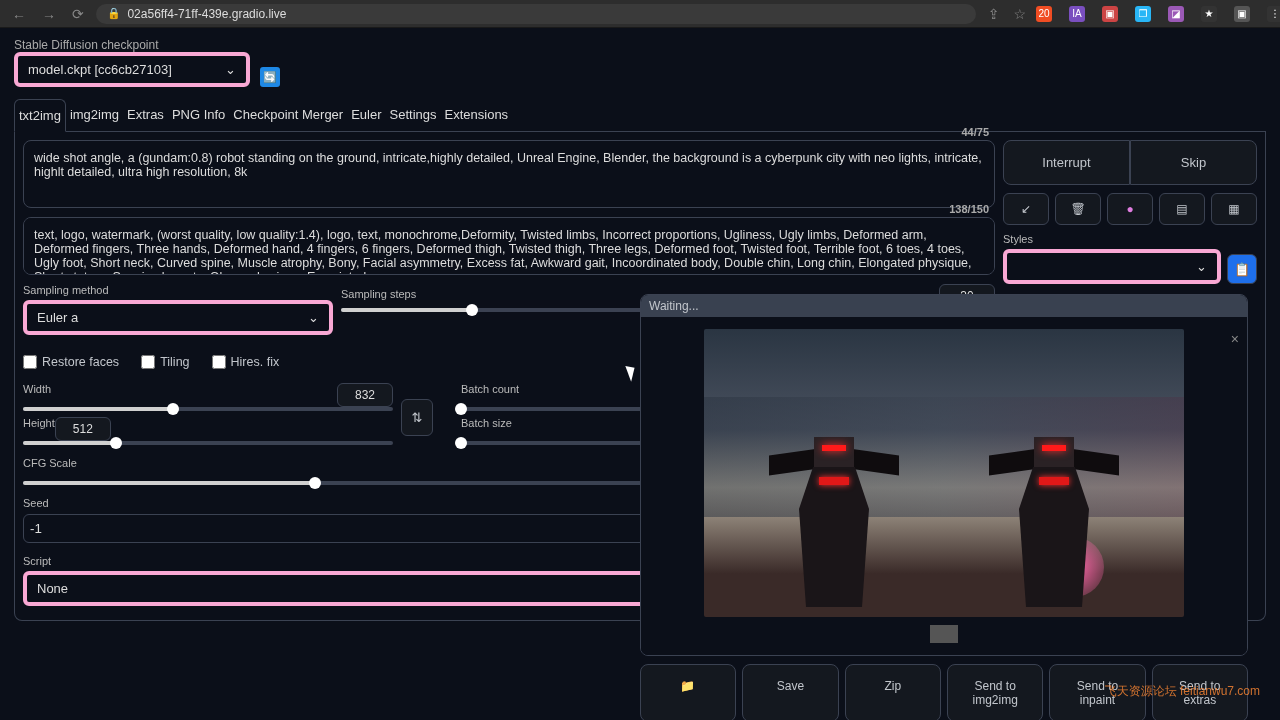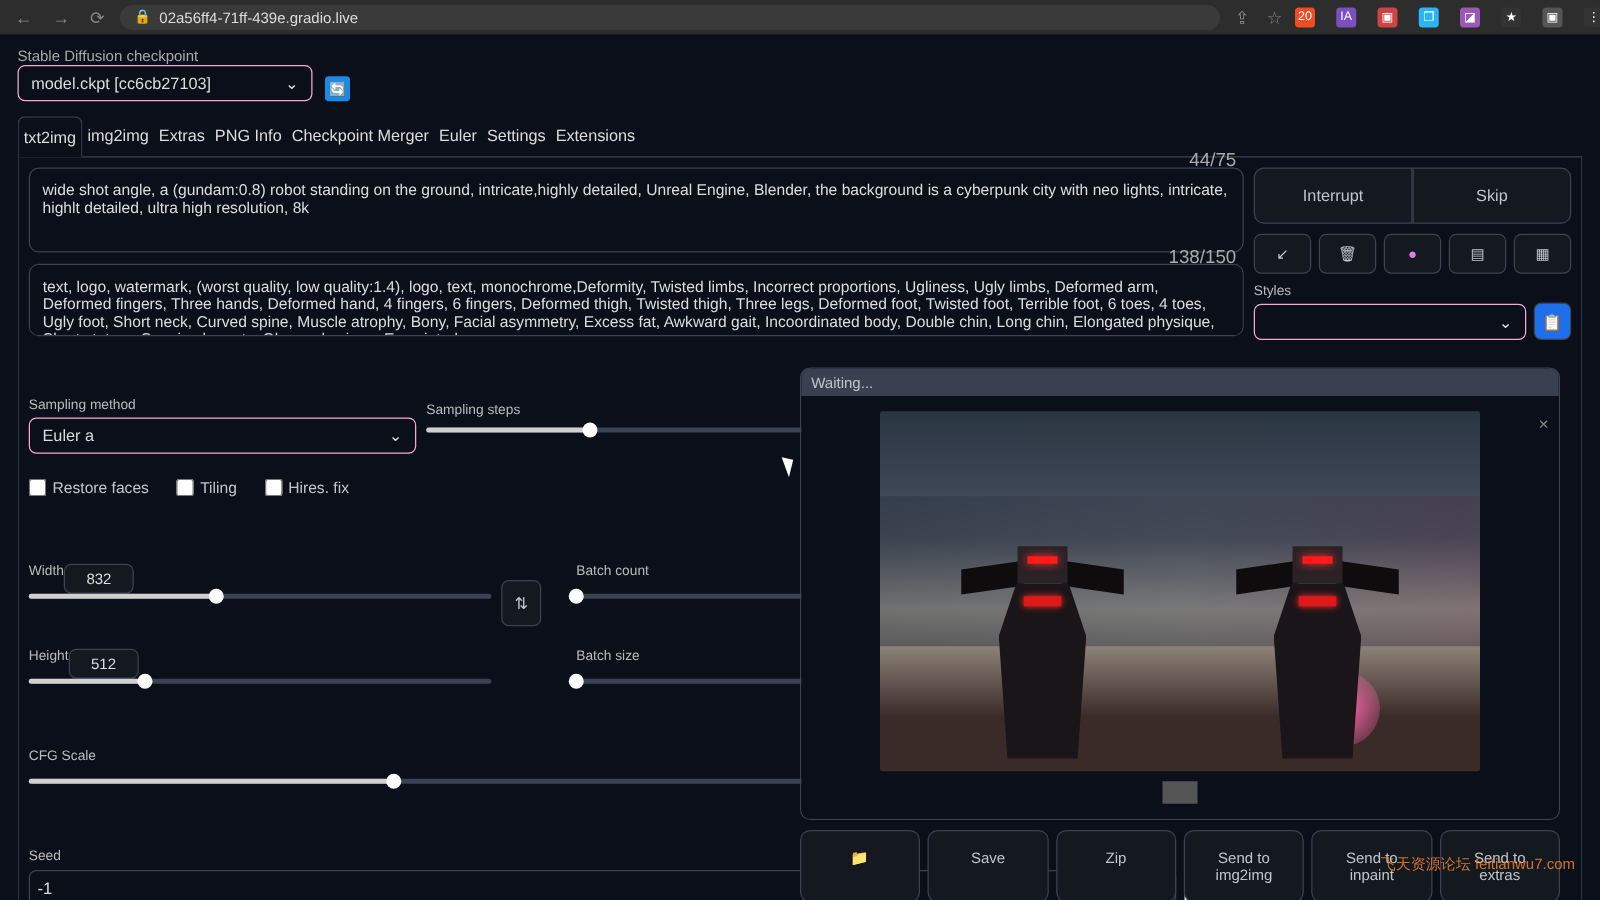--- a/index.html
+++ b/index.html
@@ -6,47 +6,47 @@
 body{background:#0b0f19;color:#c2c6cc;font-size:13px;width:1280px;height:720px;overflow:hidden;}
 .browser-top{background:#2d2d2d;height:28px;display:flex;align-items:center;padding:0 8px;gap:8px;border-bottom:1px solid #1a1a1a;}
 .nav-btn{color:#888;font-size:14px;cursor:pointer;padding:2px 4px;}
 .addr{flex:0 0 auto;background:#3a3a3a;border-radius:14px;padding:3px 12px;width:880px;display:flex;align-items:center;gap:6px;color:#ddd;font-size:12px;}
 .lock{color:#aaa;font-size:11px;}
 .ext-icons{margin-left:auto;display:flex;gap:6px;align-items:center;}
 .ext-icon{width:16px;height:16px;border-radius:3px;display:flex;align-items:center;justify-content:center;font-size:10px;}
 .app{padding:10px 14px;}
 .ckpt-row{display:flex;align-items:flex-end;gap:10px;margin-bottom:12px;}
 .ckpt-label{font-size:12px;color:#aaa;}
-.dd{background:#0b0f19;border:1px solid #f9a8d4;border-radius:6px;padding:6px 10px;display:flex;align-items:center;justify-content:space-between;color:#ddd;}
+.dd{background:#0b0f19;border:4px solid #f9a8d4;border-radius:6px;padding:6px 10px;display:flex;align-items:center;justify-content:space-between;color:#ddd;}
 .dd.ckpt{width:236px;}
 .refresh{width:20px;height:20px;background:#1e88e5;border-radius:3px;display:flex;align-items:center;justify-content:center;font-size:11px;color:#fff;}
 .tabs{display:flex;border-bottom:1px solid #3b4252;}
 .tab{padding:8px 4px;color:#ddd;cursor:pointer;}
 .tab.active{background:#0b0f19;border:1px solid #3b4252;border-bottom:1px solid #0b0f19;border-radius:6px 6px 0 0;margin-bottom:-1px;}
 .panel{border:1px solid #3b4252;border-top:none;border-radius:0 0 8px 8px;padding:8px;display:flex;gap:8px;}
 .left{flex:0 0 972px;display:flex;flex-direction:column;gap:6px;}
 .right{flex:1;display:flex;flex-direction:column;gap:8px;}
 .prompt-wrap{position:relative;}
 .prompt{width:100%;background:#0b0f19;border:1px solid #3b4252;border-radius:8px;padding:10px;color:#ddd;font-size:12.5px;resize:none;}
 .prompt.pos{height:68px;}
 .prompt.neg{height:58px;}
-.count{position:absolute;top:-14px;right:6px;font-size:15px;color:#aaa;}
+.count{position:absolute;top:-14px;right:6px;font-size:11px;color:#aaa;font-weight:bold;}
 .actions{display:flex;gap:0;}
 .act-btn{flex:1;background:#14181f;border:1px solid #3b4252;padding:14px;text-align:center;cursor:pointer;}
 .act-btn:first-child{border-radius:8px 0 0 8px;}
 .act-btn:last-child{border-radius:0 8px 8px 0;}
 .mini-row{display:flex;gap:6px;}
 .mini{flex:1;background:#14181f;border:1px solid #3b4252;border-radius:6px;padding:8px;text-align:center;cursor:pointer;font-size:12px;}
 .styles-row{display:flex;gap:6px;}
 .styles-dd{flex:1;}
 .sq{width:30px;height:30px;background:#14181f;border:1px solid #3b4252;border-radius:6px;display:flex;align-items:center;justify-content:center;}
 .params{display:flex;gap:8px;}
 .pl{flex:0 0 310px;}
 .pr{flex:1;}
-.field{margin-bottom:6px;margin-top:40px;}
+.field{margin-bottom:6px;}
 .flabel{font-size:11px;color:#bbb;margin-bottom:4px;}
 .slider{flex:1;position:relative;height:4px;background:#3b4252;border-radius:2px;}
 .slider .fill{position:absolute;height:4px;background:#d0d0d0;border-radius:2px;}
 .slider .thumb{position:absolute;width:12px;height:12px;background:#fff;border-radius:50%;top:-4px;margin-left:-6px;}
 .numbox{width:56px;background:#14181f;border:1px solid #3b4252;border-radius:6px;padding:4px;text-align:center;color:#ddd;font-size:12px;}
 .chk-row{display:flex;gap:22px;margin:8px 0;}
 .chk{display:flex;align-items:center;gap:5px;font-size:12.5px;}
 .chk input{width:14px;height:14px;accent-color:#555;}
 .dim-block{display:flex;gap:8px;}
 .dims{flex:0 0 370px;}
@@ -178,21 +178,21 @@
           </label>
         <label class="chk">
             <input type="checkbox" style="">
             <span>Hires. fix</span>
           </label>
       </div>
 
       <div class="dim-block">
         <div class="dims">
           <div class="field">
-            <div style="display:flex;">
+            <div style="display:flex;justify-content:space-between;">
                 <div class="flabel">Width</div>
                 <input class="numbox" value="832" style="">
               </div>
             <div class="slider">
                 <div class="fill" id="wfill" style="width: 40.625%;"></div>
                 <div class="thumb" id="wthumb" style="left: 40.625%;"></div>
               </div>
           </div>
           <div class="field">
             <div style="display:flex;">

